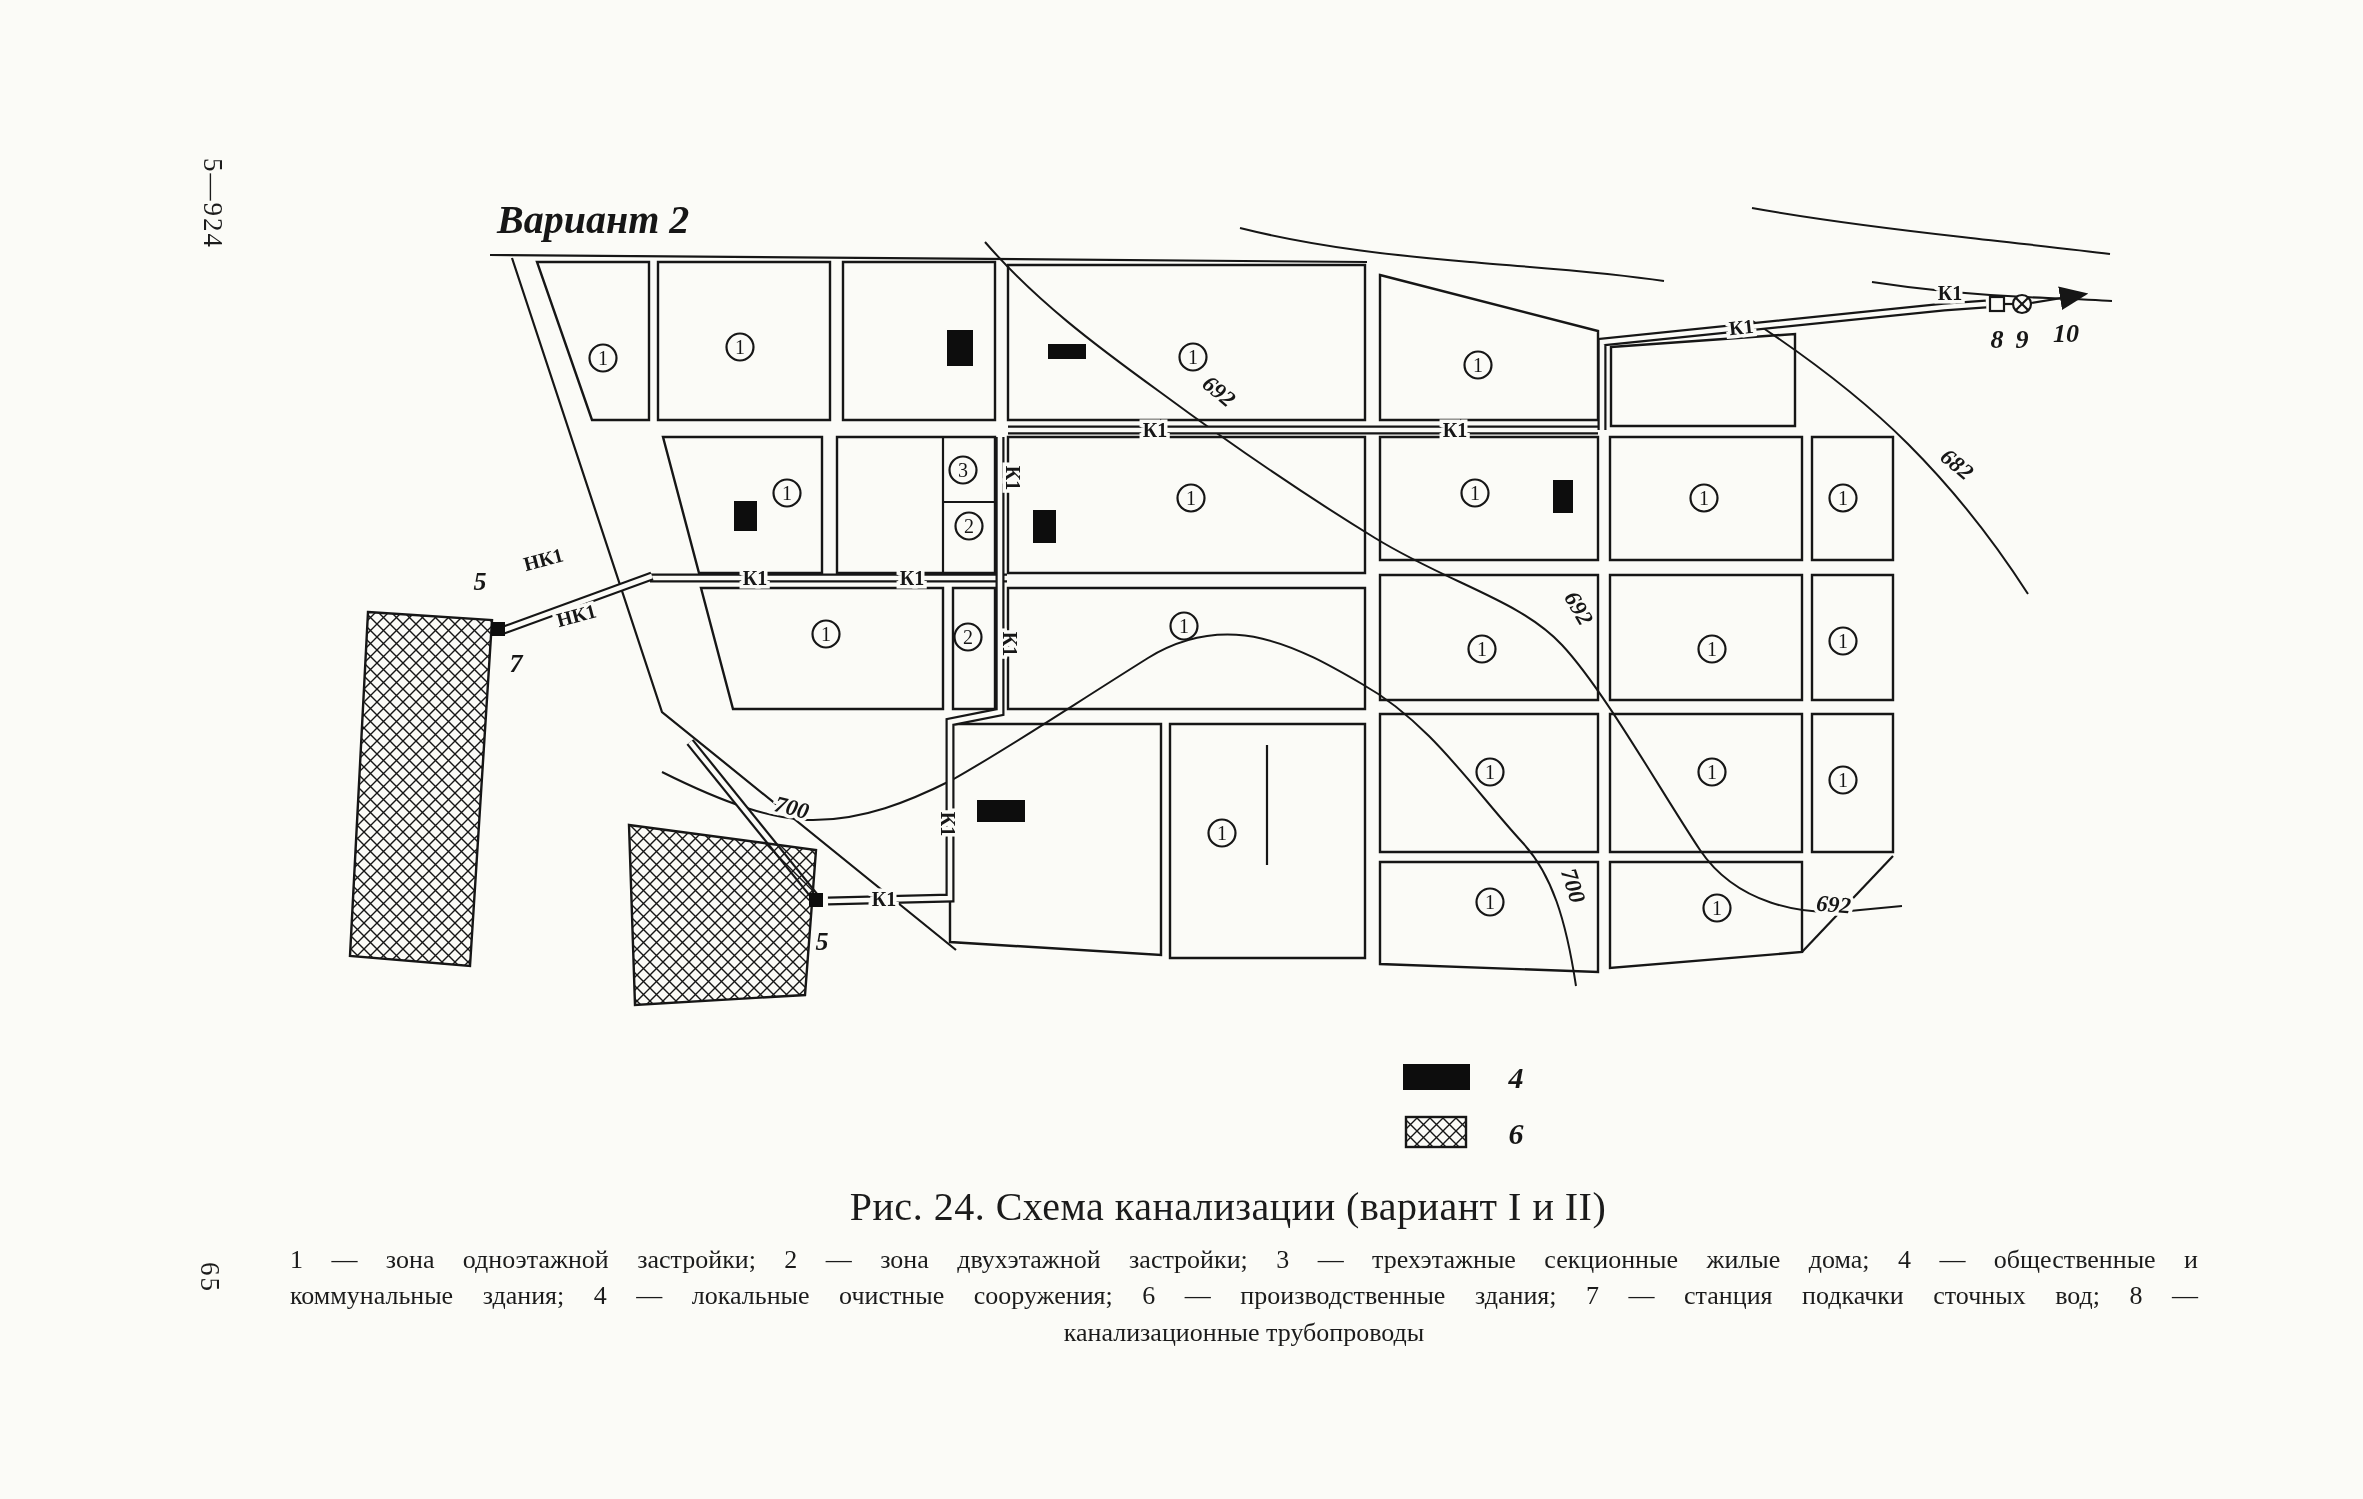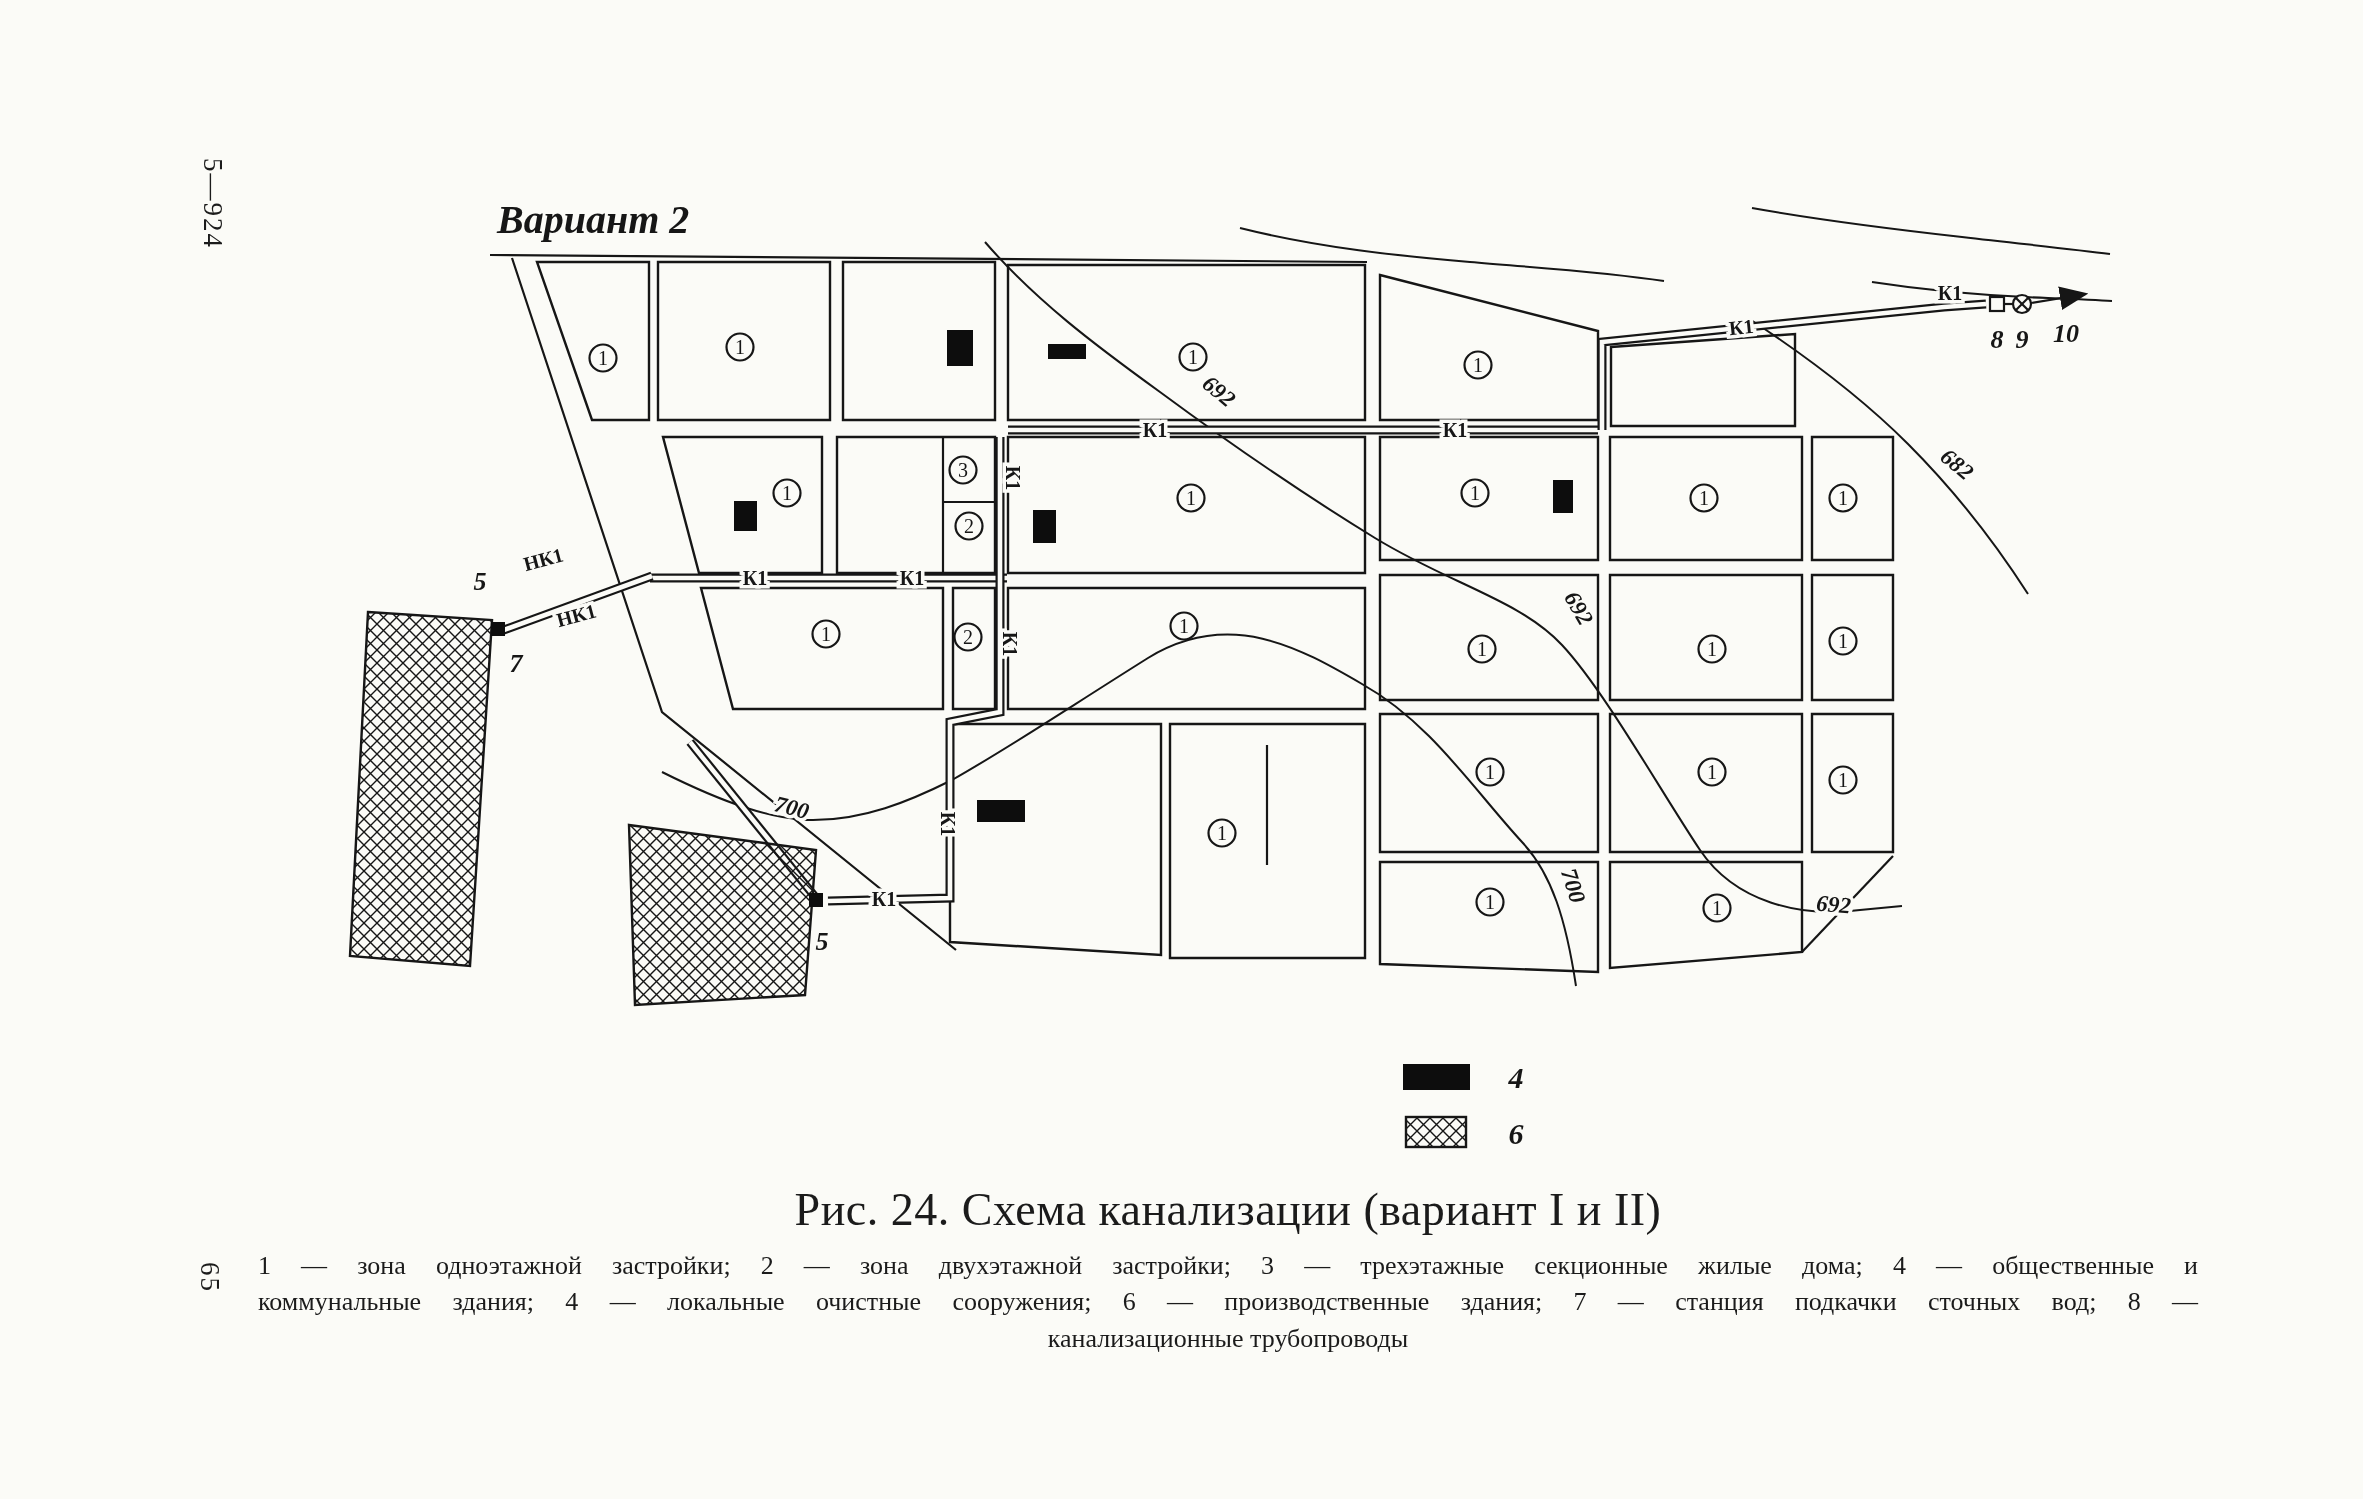--- a/index.html
+++ b/index.html
@@ -15,22 +15,22 @@
   .legend-num{font:italic 700 30px "Liberation Serif",serif;}
   [data-name="zone-marker"] circle{fill:#fbfbf7;stroke:#161616;stroke-width:2.2;}
   .blk{fill:#fbfbf7;stroke:#161616;stroke-width:2.4;}
   .thin{fill:none;stroke:#161616;stroke-width:2.2;}
   .contour{fill:none;stroke:#161616;stroke-width:2;}
   .po{fill:none;stroke:#161616;stroke-width:9;}
   .pi{fill:none;stroke:#fbfbf7;stroke-width:4.6;}
   .bld{fill:#0d0d0d;}
   .hatch{fill:url(#xh);stroke:#161616;stroke-width:2.4;}
   .caption{position:absolute;left:258px;top:1183px;width:1940px;}
-  .cap-title{text-align:center;font-size:46px;letter-spacing:.5px;margin-bottom:12px;}
-  .cap-line{font-size:26px;line-height:1.40;text-align:justify;text-align-last:justify;}
+  .cap-title{text-align:center;font-size:40px;letter-spacing:.5px;margin-bottom:12px;}
+  .cap-line{font-size:26px;line-height:1.40;text-align:justify;text-align-last:justify;margin-left:32px;}
   .cap-last{text-align:right;text-align-last:center;}
   .side-text{position:absolute;font:400 27px "Liberation Serif",serif;letter-spacing:2px;
              transform:rotate(90deg);transform-origin:left top;white-space:nowrap;}
   .side-top{left:228px;top:158px;}
   .side-bottom{left:225px;top:1262px;}
 </style>
 </head>
 <body>
 
 <div class="page" data-name="scanned-page">

